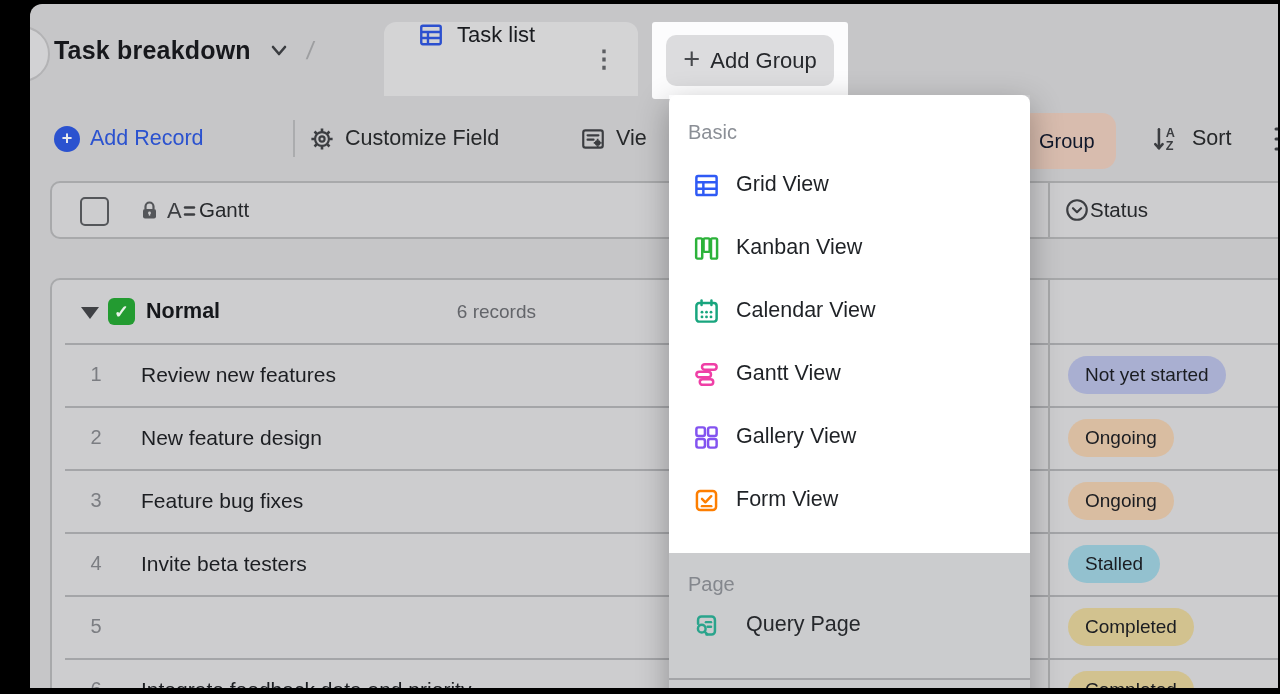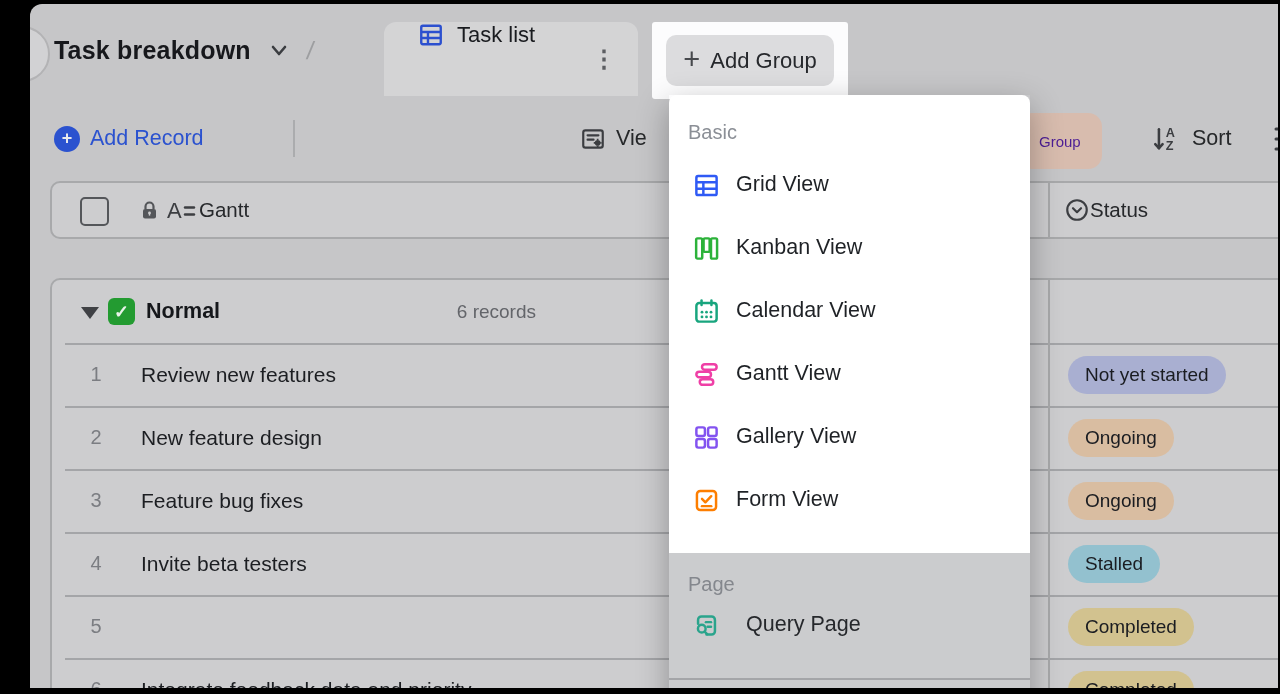--- a/index.html
+++ b/index.html
@@ -41,21 +41,21 @@
   .add-record{left:24px;color:#2b52cf;}
   .ar-circle{width:26px;height:26px;border-radius:50%;background:#2b52cf;color:#e9e9ec;font-size:18px;font-weight:700;
     display:flex;align-items:center;justify-content:center;line-height:1;padding-bottom:1px;box-sizing:border-box;}
   .tb-label{font-size:21.5px;color:#26282a;}
   .add-record .tb-label{color:#2b52cf;font-weight:500;}
   .tdiv{position:absolute;left:263px;top:24px;height:37px;width:2px;background:#abacae;}
   .customize{left:279px;}
   .viewset{left:550px;}
   .group-pill{
     position:absolute;left:988px;top:17px;height:56px;padding:0 21px;background:#d8bcae;border-radius:14px;
-    display:flex;align-items:center;font-size:15px;color:#4c1d95;font-weight:500;
+    display:flex;align-items:center;font-size:20px;color:#0f172a;font-weight:500;
   }
   .sort{left:1122px;}
   .rh-icon{position:absolute;left:1244px;top:25px;}
   
   .hcard{
     position:absolute;left:20px;top:177px;width:1404px;height:58px;background:#cdcdcf;
     border:2px solid #a8a9ab;border-radius:10px;box-sizing:border-box;
   }
   .cb{position:absolute;left:28px;top:14px;width:25px;height:25px;border:2.5px solid #54565a;border-radius:5px;}
   .lock-ic{position:absolute;left:89px;top:18px;}
@@ -133,20 +133,41 @@
       <span class="addview-label">Add Group</span>
     </div>
   </div>
 
   <div class="toolbar">
     <div class="tb-item add-record">
       <span class="ar-circle">+</span>
       <span class="tb-label">Add Record</span>
     </div>
     <div class="tdiv"></div>
+    <div class="tb-item customize">
+      <span>
+        <svg width="26" height="26" viewBox="0 0 24 24">
+            <g fill="none" stroke="#3b3d41" stroke-width="2">
+              <circle cx="12" cy="12" r="6.4"></circle>
+              <circle cx="12" cy="12" r="2.4"></circle>
+              <g stroke-width="2.4">
+                <line x1="12" y1="2.2" x2="12" y2="5.2"></line>
+                <line x1="12" y1="18.8" x2="12" y2="21.8"></line>
+                <line x1="2.2" y1="12" x2="5.2" y2="12"></line>
+                <line x1="18.8" y1="12" x2="21.8" y2="12"></line>
+                <line x1="5.1" y1="5.1" x2="7.2" y2="7.2"></line>
+                <line x1="16.8" y1="16.8" x2="18.9" y2="18.9"></line>
+                <line x1="5.1" y1="18.9" x2="7.2" y2="16.8"></line>
+                <line x1="16.8" y1="7.2" x2="18.9" y2="5.1"></line>
+              </g>
+            </g>
+          </svg>
+      </span>
+      <span class="tb-label">Customize Field</span>
+    </div>
     <div class="tb-item viewset">
       <span>
         <svg width="26" height="26" viewBox="0 0 24 24">
             <g fill="none" stroke="#3b3d41" stroke-width="2" stroke-linecap="round" stroke-linejoin="round">
               <rect x="3" y="4" width="18" height="16" rx="2"></rect>
               <line x1="7" y1="8.6" x2="17" y2="8.6"></line>
               <line x1="7" y1="12.6" x2="12.5" y2="12.6"></line>
             </g>
             <circle cx="16.3" cy="15.6" r="2.6" fill="#3b3d41"></circle>
             <g stroke="#3b3d41" stroke-width="1.6">

